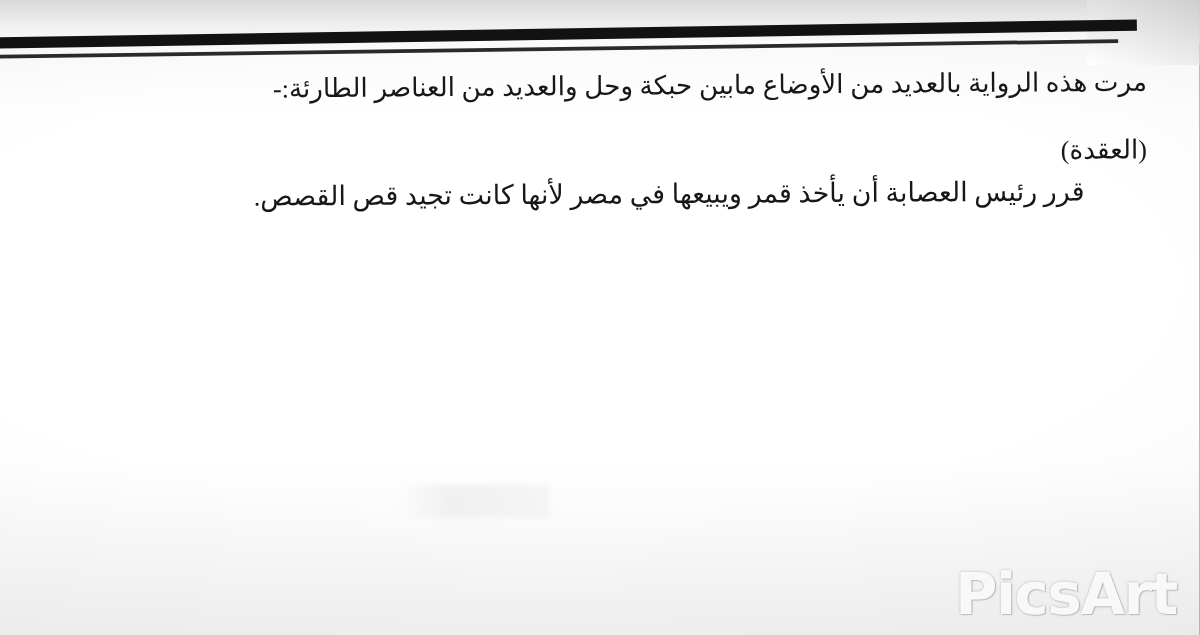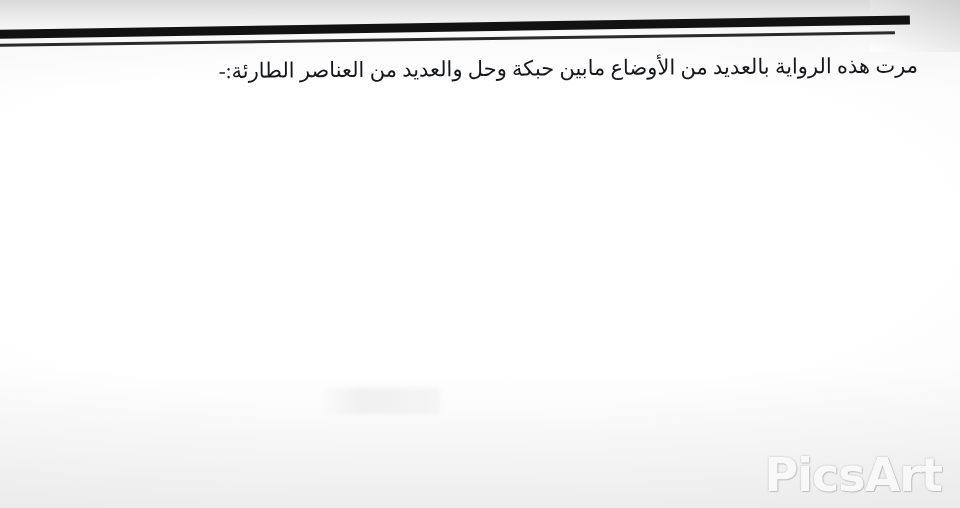--- a/index.html
+++ b/index.html
@@ -152,20 +152,24 @@
   <div class="corner-dark"></div>
   <div class="rule-thick"></div>
   <div class="rule-thin"></div>
 
   <div class="content">
 
     <div class="line intro">مرت هذه الرواية بالعديد من الأوضاع مابين حبكة وحل والعديد من العناصر الطارئة:-</div>
 
 
 
+    <div class="section">
+      <div class="line label indent-2">(العقدة)</div>
+      <div class="line body-line indent-3">قرر رئيس العصابة أن يأخذ قمر ويبيعها في مصر لأنها كانت تجيد قص القصص.</div>
+    </div>
 
 
   </div>
 
   <div class="smudge"></div>
 
   <div class="watermark">PicsArt</div>
 </div>
 
 </body></html>

